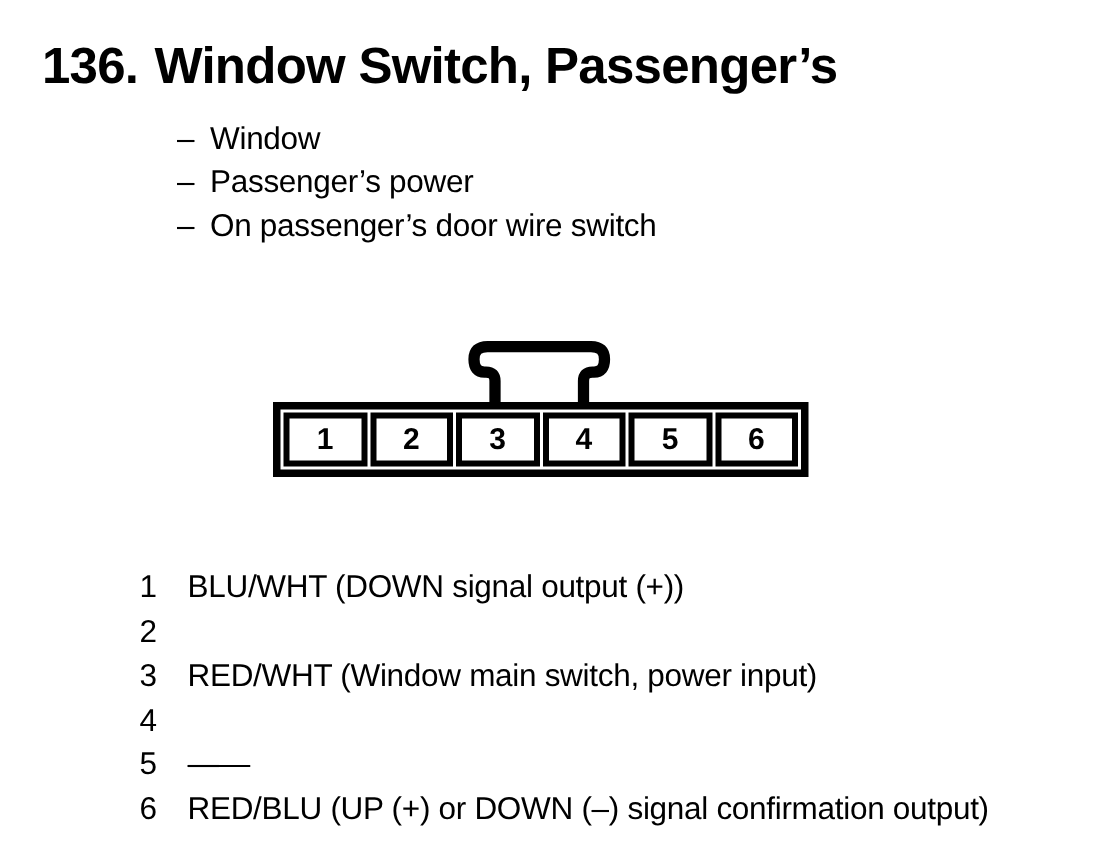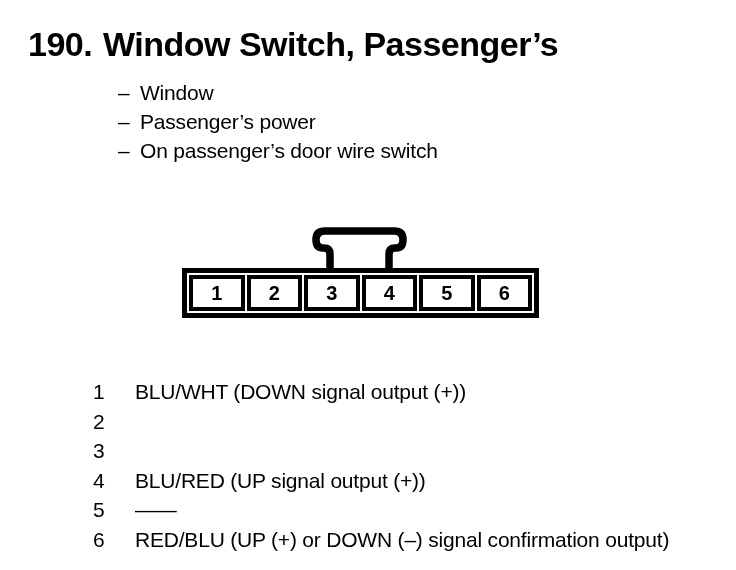--- a/index.html
+++ b/index.html
@@ -72,29 +72,29 @@
   .pin-list {
     position: absolute;
     left: 93px;
     top: 377px;
     font-size: 21px;
     line-height: 29.5px;
     letter-spacing: -0.2px;
   }
   .pin-row { display: flex; white-space: nowrap; }
   .pin-num { width: 13px; flex: 0 0 auto; }
-  .pin-desc { margin-left: 29px; }
+  .pin-desc { margin-left: 19px; }
 </style>
 </head>
 <body>
 
 <div>
 
   <div class="heading">
-    <span class="num">190.</span>
+    <span class="num">136.</span>
     <span class="title">Window Switch, Passenger’s</span>
   </div>
 
   <div class="details">
     <div class="detail-row">
       <span class="dash">–</span>
       <span>Window</span>
     </div>
     <div class="detail-row">
       <span class="dash">–</span>
@@ -134,24 +134,24 @@
   <div class="pin-list">
     <div class="pin-row">
       <span class="pin-num">1</span>
       <span class="pin-desc">BLU/WHT (DOWN signal output (+))</span>
     </div>
     <div class="pin-row">
       <span class="pin-num">2</span>
     </div>
     <div class="pin-row">
       <span class="pin-num">3</span>
+      <span class="pin-desc">RED/WHT (Window main switch, power input)</span>
     </div>
     <div class="pin-row">
       <span class="pin-num">4</span>
-      <span class="pin-desc">BLU/RED (UP signal output (+))</span>
     </div>
     <div class="pin-row">
       <span class="pin-num">5</span>
       <span class="pin-desc">——</span>
     </div>
     <div class="pin-row">
       <span class="pin-num">6</span>
       <span class="pin-desc">RED/BLU (UP (+) or DOWN (–) signal confirmation output)</span>
     </div>
   </div>

